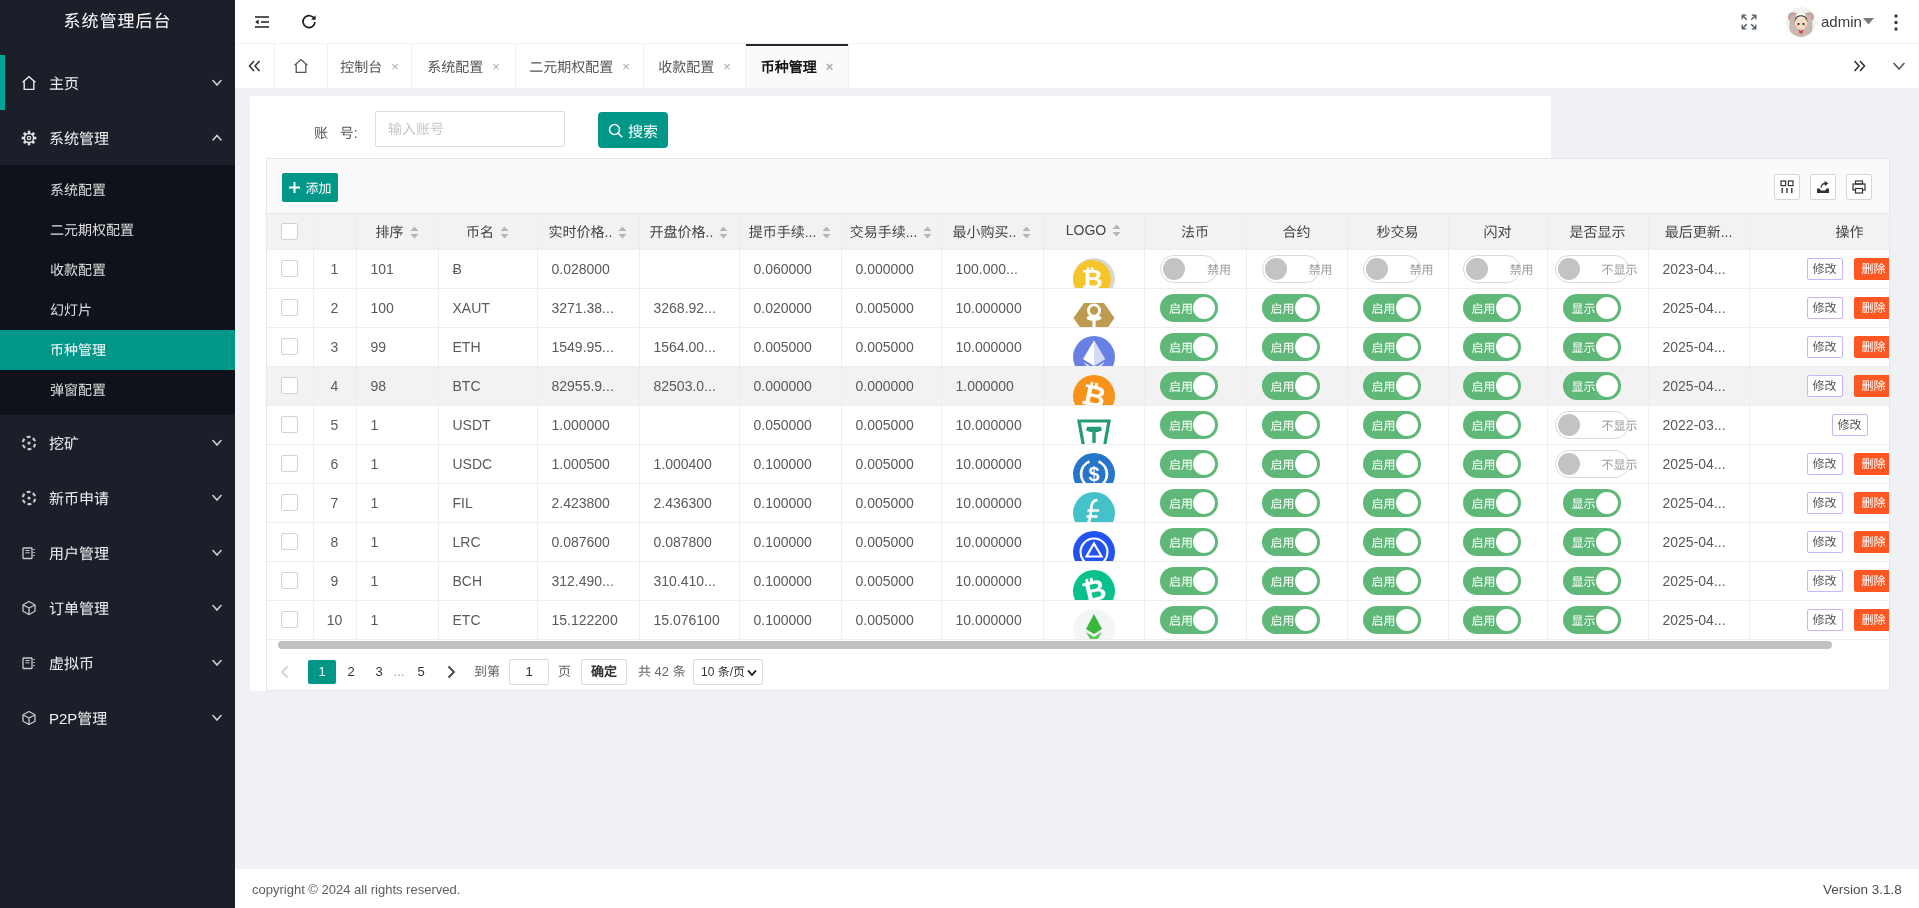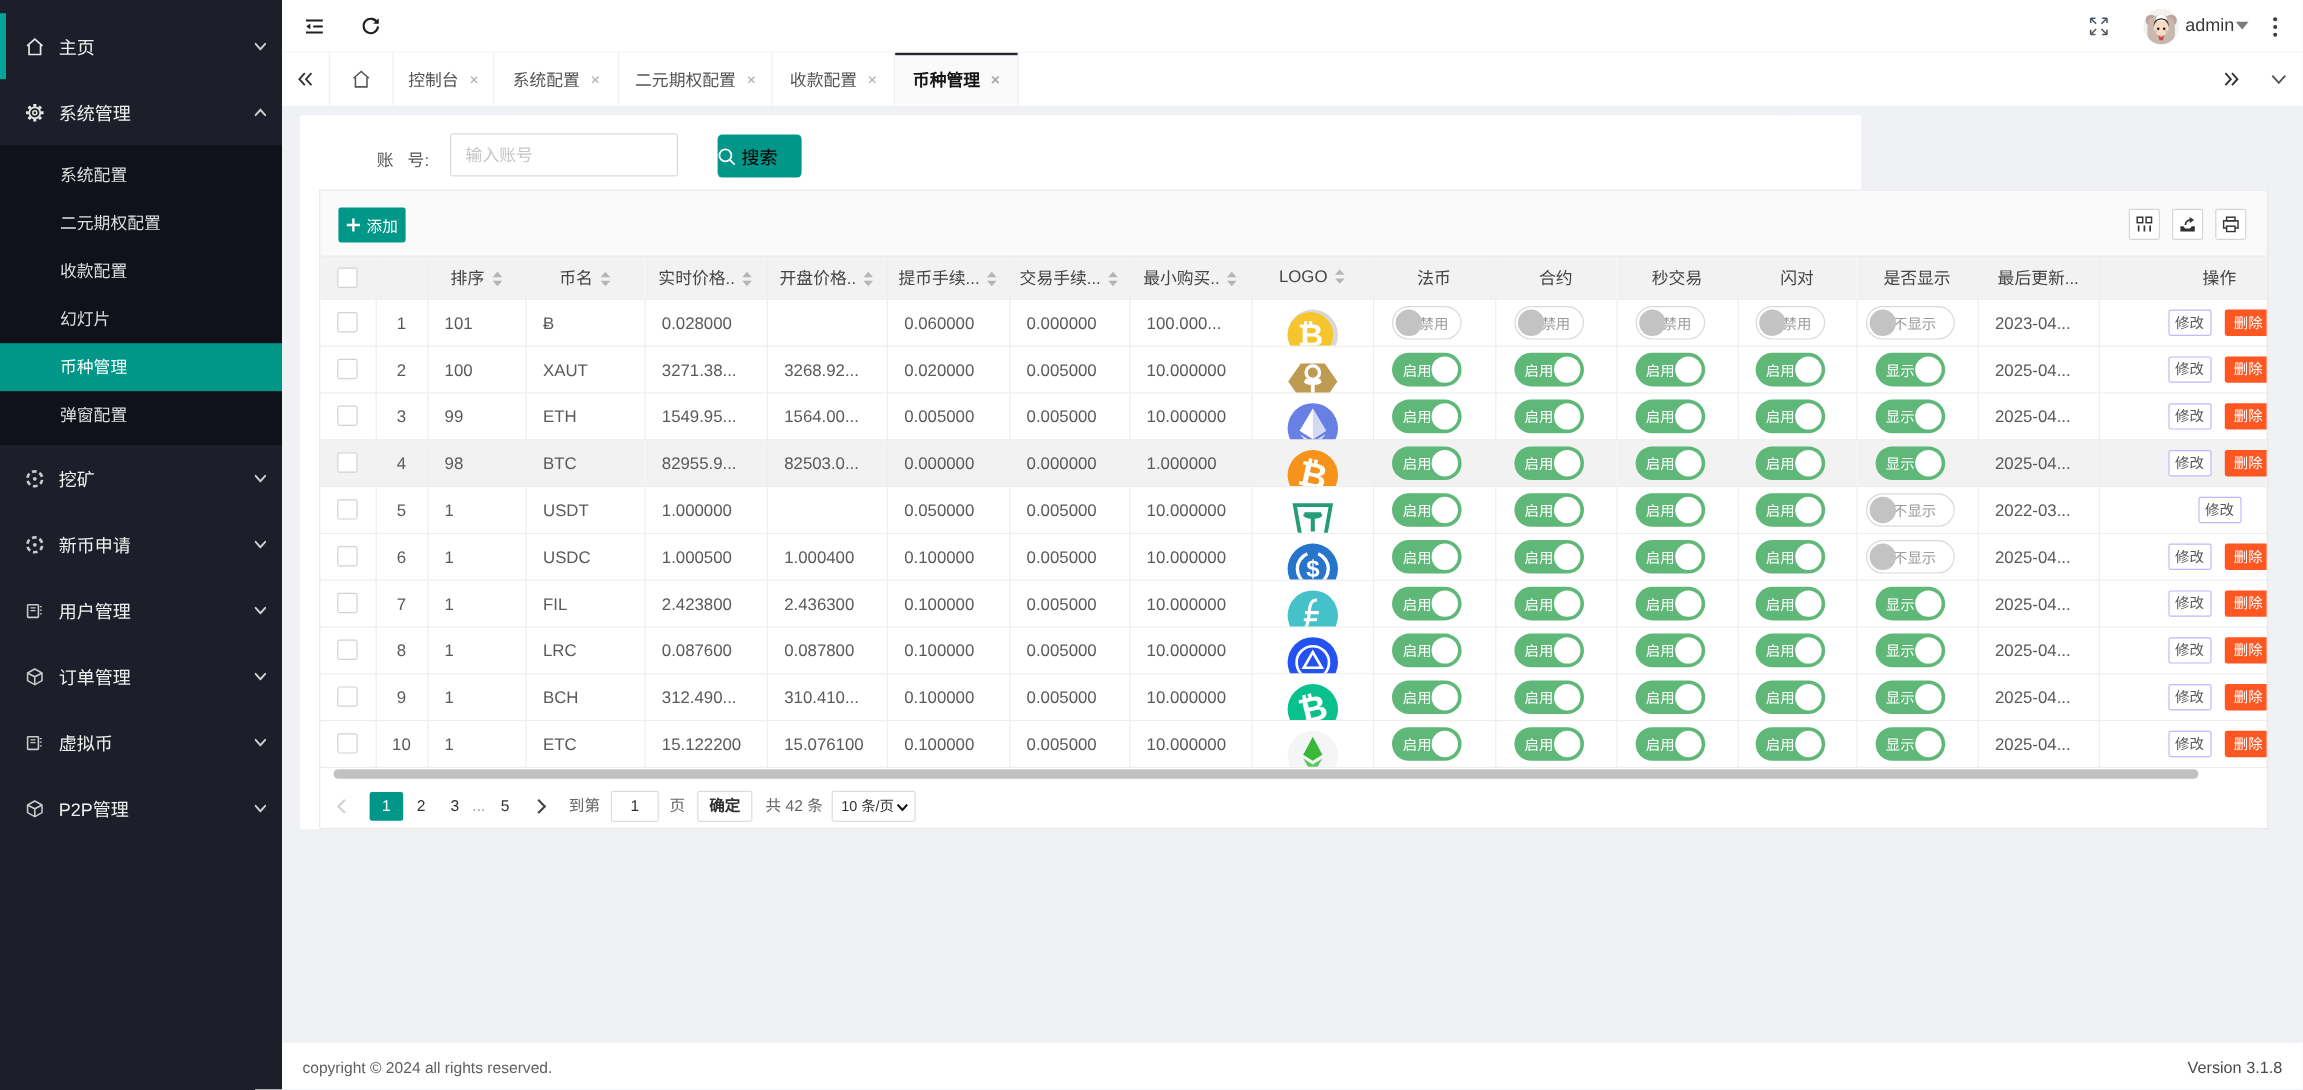--- a/index.html
+++ b/index.html
@@ -41,22 +41,22 @@
 .tab.act::before { content:""; position:absolute; left:0; right:0; top:0;
   height:2px; background:#23262e; }
 
 #card { position:absolute; left:250px; top:96px; width:1301px; height:595px;
   background:#fff; border-radius:2px; }
 .slabel { position:absolute; left:64px; top:26px; font-size:14px; color:#555; }
 #sinput { position:absolute; left:125px; top:15px; width:190px; height:36px;
   border:1px solid #dcdcdc; border-radius:2px; background:#fff;
   font-size:14px; color:#c6c6c6; line-height:34px; padding-left:12px; }
 #sbtn { position:absolute; left:348px; top:16px; width:70px; height:36px;
-  background:#009688; border-radius:4px; color:#000000; font-size:15px;
-  display:flex; align-items:center; gap:5px; }
+  background:#009688; border-radius:4px; color:#ffffff; font-size:15px;
+  display:flex; align-items:center; justify-content:center; gap:5px; }
 
 #twrap { position:absolute; left:16px; top:62px; width:1624px; height:533px;
   border:1px solid #e7e7e7; background:#fff; overflow:hidden; }
 #toolbar { position:relative; height:55px; background:#fafafa;
   border-bottom:1px solid #e9e9e9; }
 #addbtn { position:absolute; left:15px; top:14px; width:56px; height:29px;
   background:#009688; border-radius:2px; color:#fff; font-size:13px;
   display:flex; align-items:center; justify-content:center; gap:4px; }
 .tool3 { position:absolute; top:15px; width:26px; height:26px;
   border:1px solid #d6d6d6; border-radius:2px; background:#fff;
@@ -77,21 +77,21 @@
 
 .sw { display:inline-flex; align-items:center; height:28px; border-radius:14px;
   position:relative; font-size:12px; vertical-align:middle; margin-right:12px; }
 .sw.on { background:#5FB878; color:#fff; width:58px; }
 .sw.on .knob { position:absolute; right:3px; width:22px; height:22px;
   border-radius:50%; background:#fff; }
 .sw.on .stx { margin-left:9px; }
 .sw.off { background:#fff; border:1px solid #d9d9d9; color:#9c9c9c; width:58px; }
 .sw.off .knob { position:absolute; left:2px; width:22px; height:22px;
   border-radius:50%; background:#c3c3c3; }
-.sw.off .stx { margin-left:22px; }
+.sw.off .stx { margin-left:46px; }
 .sw.offw { width:74px; }
 .logo { position:absolute; left:50%; top:7px; margin-left:-22px; }
 .opbtn { display:inline-block; height:22px; line-height:20px; border-radius:2px;
   font-size:12px; text-align:center; }
 .edit { width:36px; border:1px solid #c4b5fd; background:#fff; color:#555; }
 .del { width:40px; background:#FF5722; color:#fff; line-height:22px; }
 
 #hscroll { position:relative; height:11px; background:#fff; }
 #hthumb { position:absolute; left:11px; top:1px; width:1554px; height:8px;
   background:#c1c1c1; border-radius:4px; }
@@ -102,20 +102,21 @@
 .pnum.on { background:#009688; color:#fff; border-radius:2px; }
 .pbox { border:1px solid #dcdcdc; border-radius:2px; background:#fff;
   text-align:center; color:#333; }
 
 #foot { position:absolute; left:235px; top:869px; width:1684px; height:39px;
   background:#fff; font-size:13px; color:#5e5e5e; }
 </style>
 </head>
 <body>
 <div id="sidebar">
+<div class="brand">系统管理后台</div>
 <div style="height:11px"></div>
 <div class="mitem cur">
       <span class="mic"><svg width="16" height="16" viewBox="0 0 16 16">
           <path d="M1.6 7.2 L8 1.6 L14.4 7.2 M3.2 6.5 V14.4 H12.8 V6.5" fill="none" stroke="#e8e8e8" stroke-width="1.4"></path>
         </svg></span>
       <span class="mtx">主页</span>
       <span class="arr"><svg width="10" height="7" viewBox="0 0 10 7">
           <path d="M1 1.5 L5.0 6.0 L9.0 1.5" fill="none" stroke="#cfcfcf" stroke-width="1.6" stroke-linecap="round"></path>
         </svg></span>
     </div>

